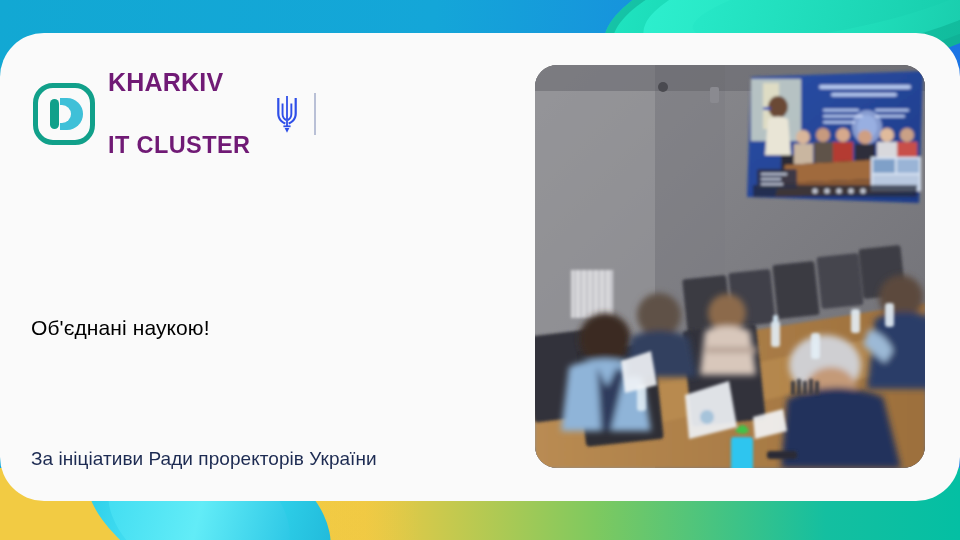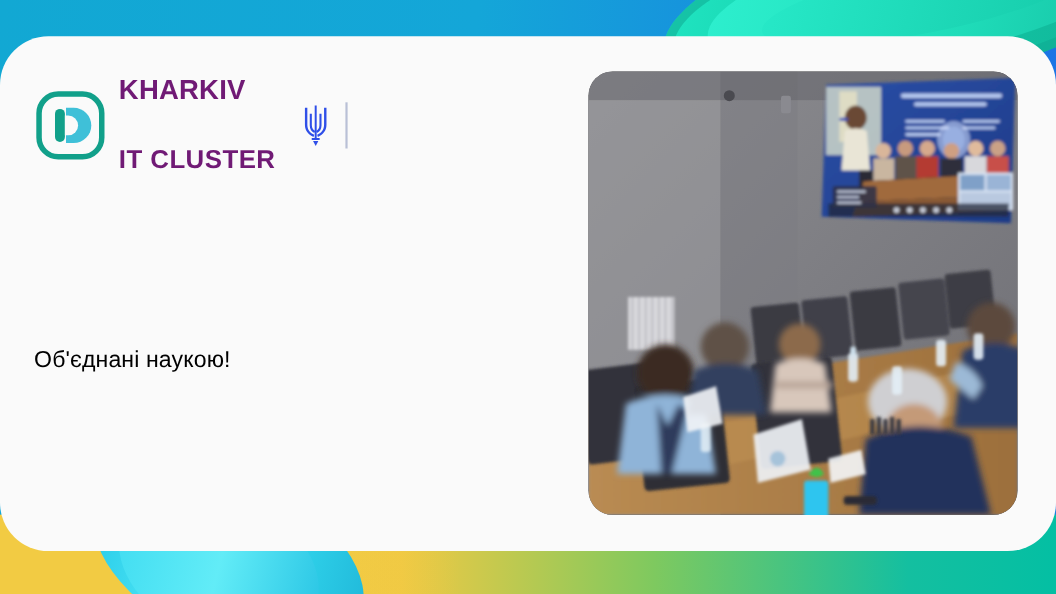--- a/index.html
+++ b/index.html
@@ -139,20 +139,21 @@
         </g>
       </svg>
       <div class="vrule"></div>
     </div>
 
   </div>
 
   <div class="eyebrow">Об'єднані наукою!</div>
   <div class="h1">
   </div>
+  <div class="subline">За ініціативи Ради проректорів України</div>
 
   <div class="photo">
     <svg viewBox="0 0 390 403" preserveAspectRatio="xMidYMid slice">
       <defs>
         <linearGradient id="wall" x1="0" y1="0" x2="1" y2="1">
           <stop offset="0" stop-color="#8e8e92"></stop>
             <stop offset="1" stop-color="#6e6e74"></stop>
         </linearGradient>
         <linearGradient id="tbl" x1="0" y1="0" x2="1" y2="0">
           <stop offset="0" stop-color="#b98b52"></stop>

